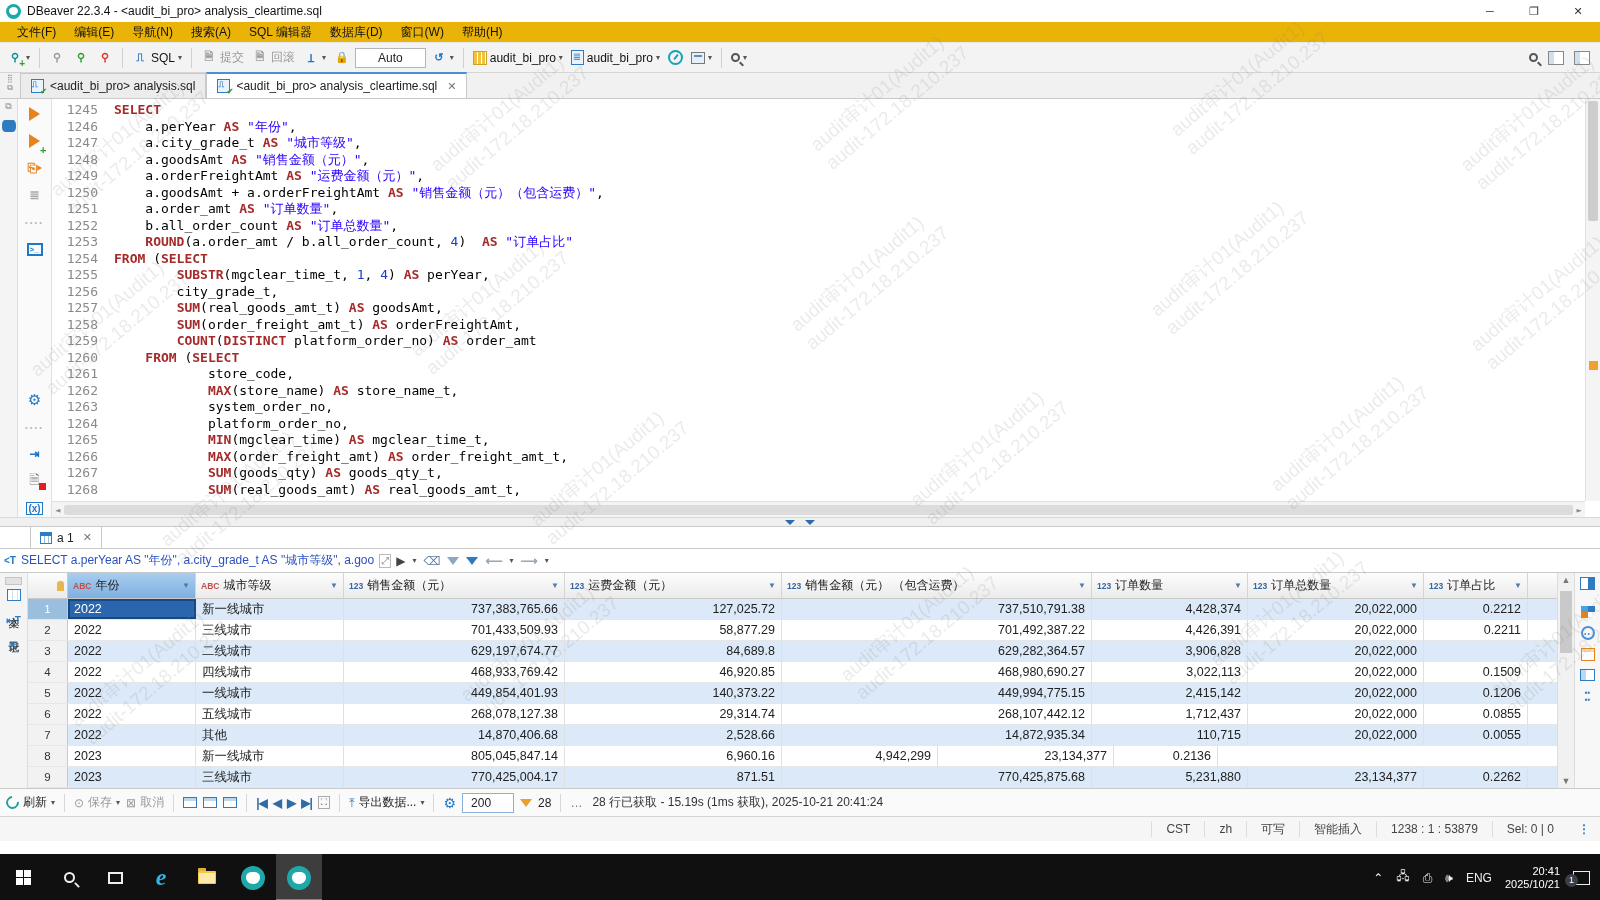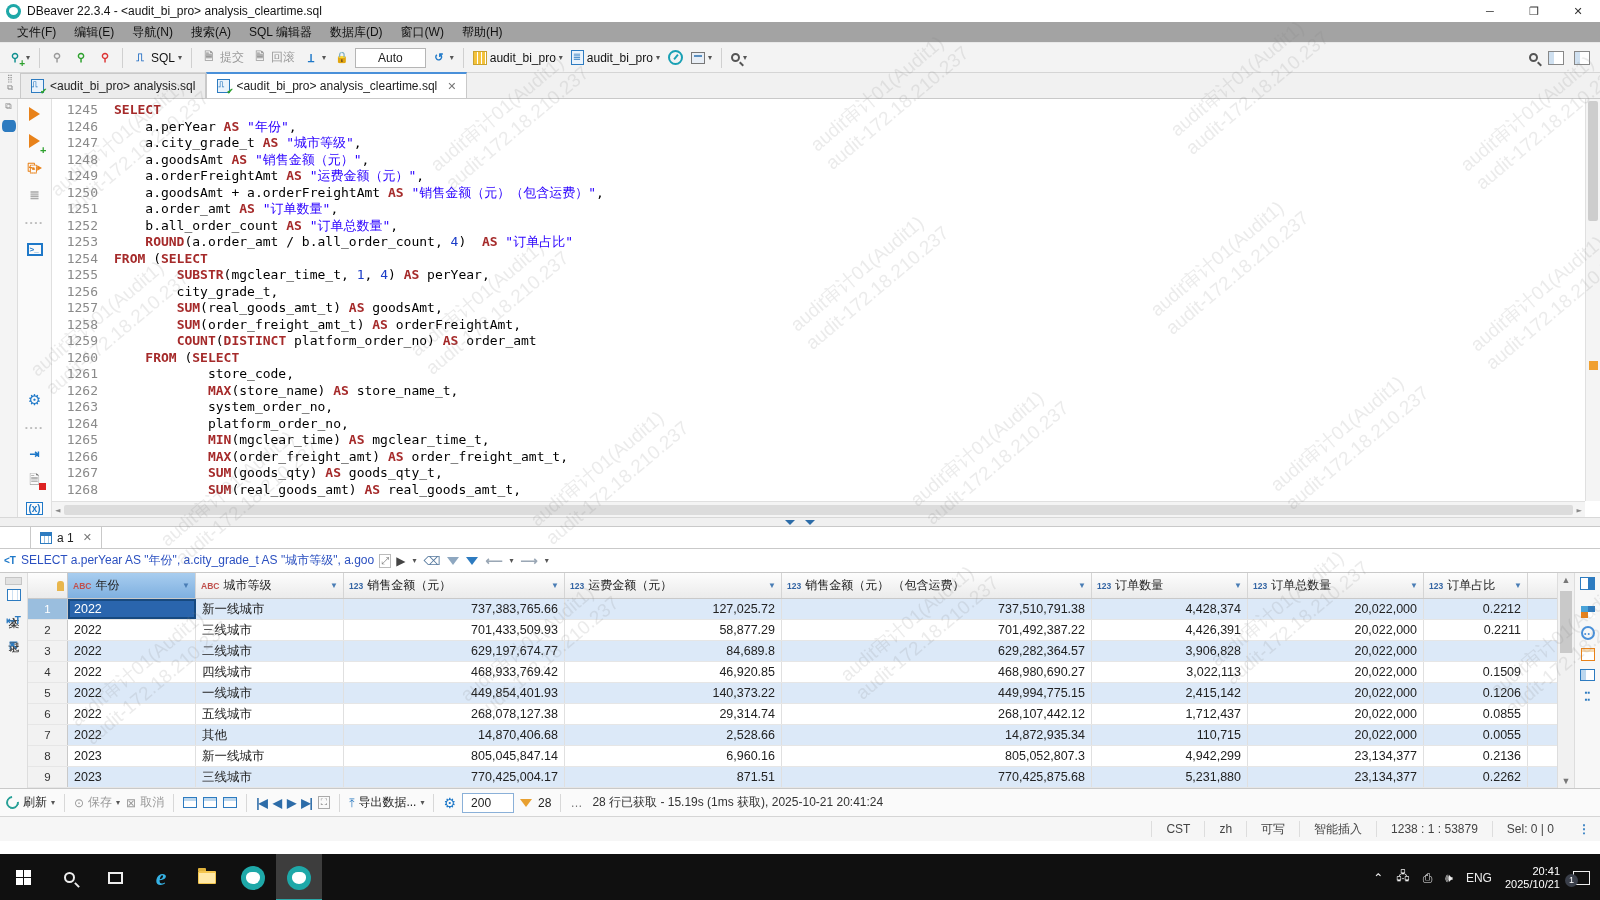--- a/index.html
+++ b/index.html
@@ -7,21 +7,21 @@
   body{font-family:"Liberation Sans",sans-serif;font-size:12px;color:#222;background:#fff;position:relative}
 
   
   .titlebar{height:22px;display:flex;align-items:center;background:#fff;padding-left:6px}
   .app-icon{width:15px;height:15px;border-radius:50%;background:#1ea8a8;position:relative;flex:0 0 auto}
   .app-icon::after{content:"";position:absolute;left:3px;top:3px;width:9px;height:8px;border-radius:50%;background:#fff}
   .titlebar .t-text{margin-left:6px;font-size:12px;color:#111}
   .win-controls{margin-left:auto;display:flex;height:100%}
   .win-btn{width:44px;display:flex;align-items:center;justify-content:center;font-size:11px;color:#333}
   
-  .menubar{height:21px;display:flex;align-items:center;background:#a3a3a3;border-bottom:1px solid #e8e8e8;padding-left:8px}
+  .menubar{height:21px;display:flex;align-items:center;background:#eab308;border-bottom:1px solid #e8e8e8;padding-left:8px}
   .menu-item{padding:2px 9px;color:#111}
   
   .toolbar{height:30px;background:#f3f3f3;border-bottom:1px solid #d5d5d5;display:flex;align-items:center;padding-left:4px;gap:2px}
   .tbtn{display:flex;align-items:center;gap:3px;padding:2px 3px;border-radius:2px}
   .tsep{width:1px;height:20px;background:#d0d0d0;margin:0 4px}
   .carett{font-size:8px;color:#555}
   .ic{width:16px;height:16px;display:inline-flex;align-items:center;justify-content:center;font-size:11px;font-weight:bold;border-radius:2px}.ic-plugplus{color:#0e8f8f;position:relative}
   .ic-plugplus::after{content:"+";position:absolute;right:-2px;bottom:-3px;color:#2ca02c;font-size:10px}
   .ic-gray{color:#9a9a9a}.ic-plugref{color:#2ca02c}.ic-plugx{color:#d33}
   .ic-sql{color:#1565c0;font-weight:bold}
@@ -519,21 +519,20 @@
           <span class="gc num" style="width: 156px;">110,715</span>
           <span class="gc num" style="width: 176px;">20,022,000</span>
           <span class="gc num" style="width: 104px;">0.0055</span>
         </div>
         <div class="grow">
           <span class="rownum">8</span>
           <span class="gc" style="width: 128px;">2023</span>
           <span class="gc" style="width: 148px;">新一线城市</span>
           <span class="gc num" style="width: 221px;">805,045,847.14</span>
           <span class="gc num" style="width: 217px;">6,960.16</span>
-          <span class="gc num" style="width: 310px;">805,052,807.3</span>
           <span class="gc num" style="width: 156px;">4,942,299</span>
           <span class="gc num" style="width: 176px;">23,134,377</span>
           <span class="gc num" style="width: 104px;">0.2136</span>
         </div>
         <div class="grow odd">
           <span class="rownum">9</span>
           <span class="gc" style="width: 128px;">2023</span>
           <span class="gc" style="width: 148px;">三线城市</span>
           <span class="gc num" style="width: 221px;">770,425,004.17</span>
           <span class="gc num" style="width: 217px;">871.51</span>

